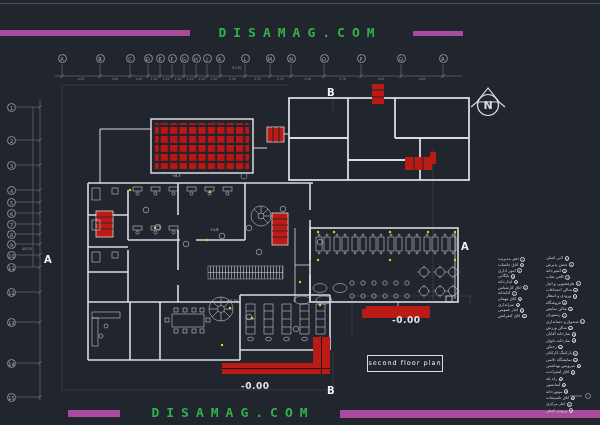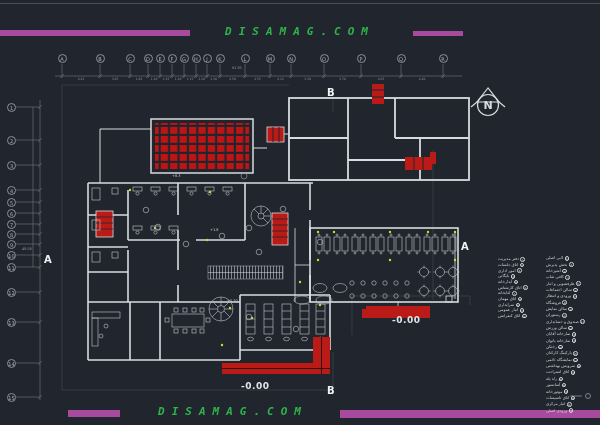--- a/index.html
+++ b/index.html
@@ -1,20 +1,20 @@
 <!DOCTYPE html>
 <html><head>
 <meta charset="utf-8">
 <style>
   html,body{margin:0;padding:0;background:#14171c;}
   #canvas{position:relative;width:600px;height:425px;background:#21262e;overflow:hidden;
           font-family:"DejaVu Sans",sans-serif;}
   .abs{position:absolute;}
   .wm{color:#2fb34a;font-family:"DejaVu Sans Mono",monospace;font-weight:bold;
-      font-size:11px;letter-spacing:7px;white-space:nowrap;font-style:italic;}
+      font-size:13px;letter-spacing:7px;white-space:nowrap;}
   .mag{background:#a84a9d;}
   .bubble{position:absolute;width:9px;height:9px;border:1px solid #8b929b;border-radius:50%;
           color:#aab0b8;font-size:5px;line-height:9px;text-align:center;box-sizing:border-box;
           background:#21262e;}
   .dimnum{position:absolute;color:#8e959e;font-size:3px;transform:translateX(-50%);white-space:nowrap;}
   .lvl{color:#e2e5e8;font-size:9px;font-weight:bold;letter-spacing:.5px;}
   .lvlsm{color:#cdd2d7;font-size:3.5px;}
   .secmark{color:#f0f2f4;font-size:10px;font-weight:bold;}
   .graytxt{color:#8e959e;font-size:3.5px;}
   #titlebox{border:1px solid #d8dcdf;color:#e8eaec;font-size:6.5px;text-align:center;
@@ -474,20 +474,23 @@
   <div class="abs secmark" style="left:327px;top:385px;">B</div>
   <div class="abs secmark" style="left:44px;top:254px;">A</div>
   <div class="abs secmark" style="left:461px;top:241px;">A</div>
 
   <div class="abs lvl" style="left:392px;top:315px;">-0.00</div>
   <div class="abs lvl" style="left:241px;top:381px;">-0.00</div>
   <div class="abs lvlsm" style="left:227px;top:299px;">+5.70</div>
   <div class="abs lvlsm" style="left:210px;top:228px;">+1.8</div>
   <div class="abs lvlsm" style="left:172px;top:174px;">+8.3</div>
 
+  <div id="titlebox" class="abs" style="left:367px;top:355px;width:74px;height:15px;">
+    <span>second floor plan</span>
+  </div>
 
   <div id="legend-left" class="legendcol" style="left:498px;top:257px;width:50px;gap:1.1px;">
       <div class="legrow">
         <span class="legnum">1</span>
         <span>دفتر مدیریت</span>
       </div>
       <div class="legrow">
         <span class="legnum">2</span>
         <span>اتاق جلسات</span>
       </div>

